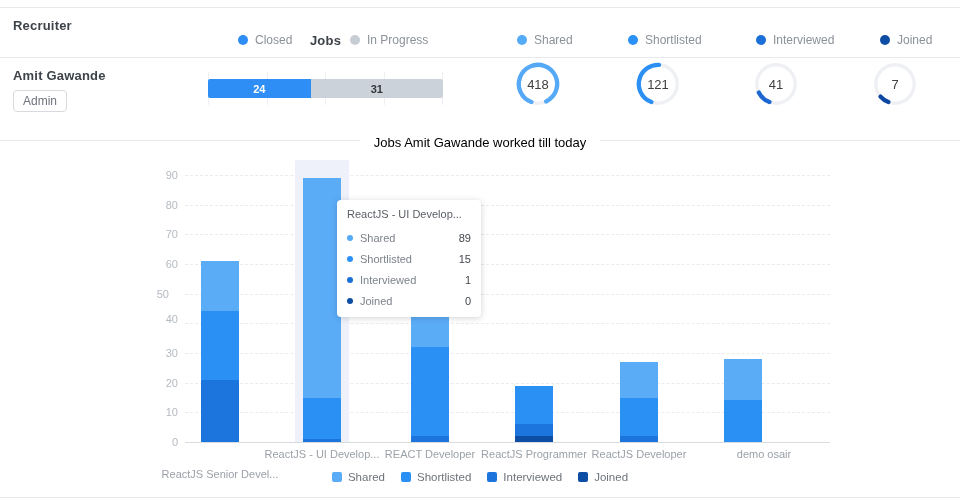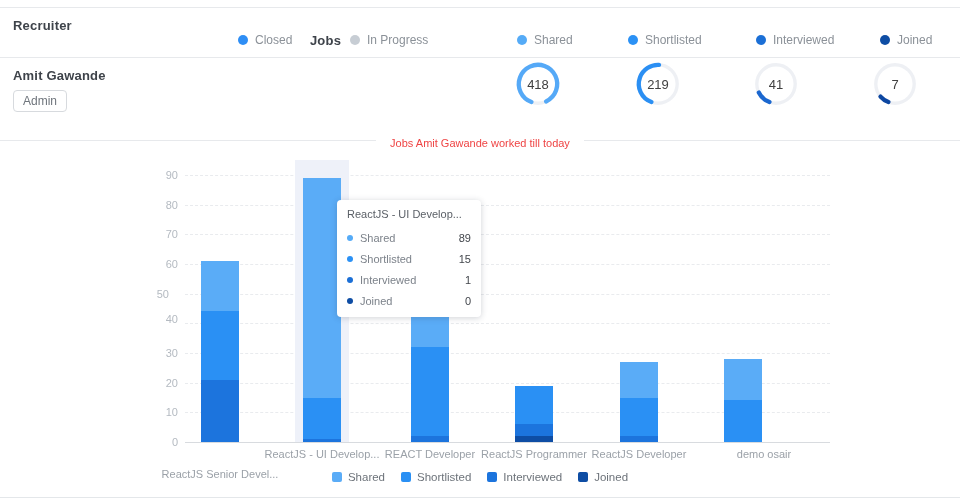--- a/index.html
+++ b/index.html
@@ -29,21 +29,21 @@
   .hoverband{position:absolute;background:#eef1f9;}
   
   .tooltip{position:absolute;left:337px;top:200px;width:124px;background:#fff;border-radius:4px;
            box-shadow:0 1px 6px rgba(40,50,70,.22);padding:8px 10px 6px 10px;z-index:20;}
   .tooltip .tt-title{font-size:11px;color:#5a5f66;margin-bottom:7px;}
   .tt-row{display:flex;align-items:center;gap:7px;font-size:11px;color:#7c828a;height:21px;}
   .tt-row .tt-dot{width:6px;height:6px;border-radius:50%;flex:0 0 auto;}
   .tt-row .tt-val{margin-left:auto;color:#42464c;}
   
   .chart-title{position:absolute;top:133px;left:0;right:0;text-align:center;z-index:2;}
-  .chart-title span{display:inline-block;background:#fff;padding:0 14px;font-size:11px;color:#ef4444;}
+  .chart-title span{display:inline-block;background:#fff;padding:0 14px;font-size:13px;color:#000000;}
   
   .blegend{position:absolute;left:0;right:0;top:471px;display:flex;justify-content:center;gap:16px;}
   .blegend .bl-item{display:flex;align-items:center;gap:6px;font-size:11.5px;color:#6d737a;cursor:pointer;}
   .blegend .sq{width:10px;height:10px;border-radius:2px;}
 </style>
 </head>
 <body>
 
 <div id="app">
   <div class="hline" style="top:7px;"></div>
@@ -79,30 +79,43 @@
         <span class="dot" style="background: rgb(14, 77, 164);"></span>
         <span>Joined</span>
       </div>
     </div>
 
   <div class="hline" style="top:57px;"></div>
 
   <div class="sec-title" style="left:13px;top:68px;">Amit Gawande</div>
   <div class="badge">Admin</div>
 
+  <div class="pbar-wrap">
+    <div id="pbar-ticks">
+        <div class="pbar-tick" style="left: 0px;"></div>
+        <div class="pbar-tick" style="left: 59px;"></div>
+        <div class="pbar-tick" style="left: 117px;"></div>
+        <div class="pbar-tick" style="left: 176px;"></div>
+        <div class="pbar-tick" style="left: 234px;"></div>
+      </div>
+    <div class="pbar" id="pbar">
+        <div class="pseg" style="width: 43.6364%; background: rgb(46, 142, 245); color: rgb(255, 255, 255);">24</div>
+        <div class="pseg" style="flex: 1 1 0%; background: rgb(204, 210, 217); color: rgb(51, 55, 61);">31</div>
+      </div>
+  </div>
 
   <div id="gauges">
       <div class="gauge" style="left: 514px; top: 60px;"><svg width="48" height="48" viewBox="0 0 50 50">
           <circle cx="25" cy="25" r="20" fill="none" stroke="#eef0f4" stroke-width="3.5"></circle>
           <circle cx="25" cy="25" r="20" fill="none" stroke="#55a9f7" stroke-width="4.5" stroke-linecap="round" stroke-dasharray="109.3 125.7" transform="rotate(110 25 25)"></circle>
         </svg><div class="num">418</div></div>
       <div class="gauge" style="left: 634px; top: 60px;"><svg width="48" height="48" viewBox="0 0 50 50">
           <circle cx="25" cy="25" r="20" fill="none" stroke="#eef0f4" stroke-width="3.5"></circle>
           <circle cx="25" cy="25" r="20" fill="none" stroke="#2b8ff3" stroke-width="4.5" stroke-linecap="round" stroke-dasharray="56.5 125.7" transform="rotate(110 25 25)"></circle>
-        </svg><div class="num">219</div></div>
+        </svg><div class="num">121</div></div>
       <div class="gauge" style="left: 752px; top: 60px;"><svg width="48" height="48" viewBox="0 0 50 50">
           <circle cx="25" cy="25" r="20" fill="none" stroke="#eef0f4" stroke-width="3.5"></circle>
           <circle cx="25" cy="25" r="20" fill="none" stroke="#1b67cf" stroke-width="4.5" stroke-linecap="round" stroke-dasharray="15.1 125.7" transform="rotate(110 25 25)"></circle>
         </svg><div class="num">41</div></div>
       <div class="gauge" style="left: 871px; top: 60px;"><svg width="48" height="48" viewBox="0 0 50 50">
           <circle cx="25" cy="25" r="20" fill="none" stroke="#eef0f4" stroke-width="3.5"></circle>
           <circle cx="25" cy="25" r="20" fill="none" stroke="#0d47a1" stroke-width="4.5" stroke-linecap="round" stroke-dasharray="10.1 125.7" transform="rotate(110 25 25)"></circle>
         </svg><div class="num">7</div></div>
     </div>
 

